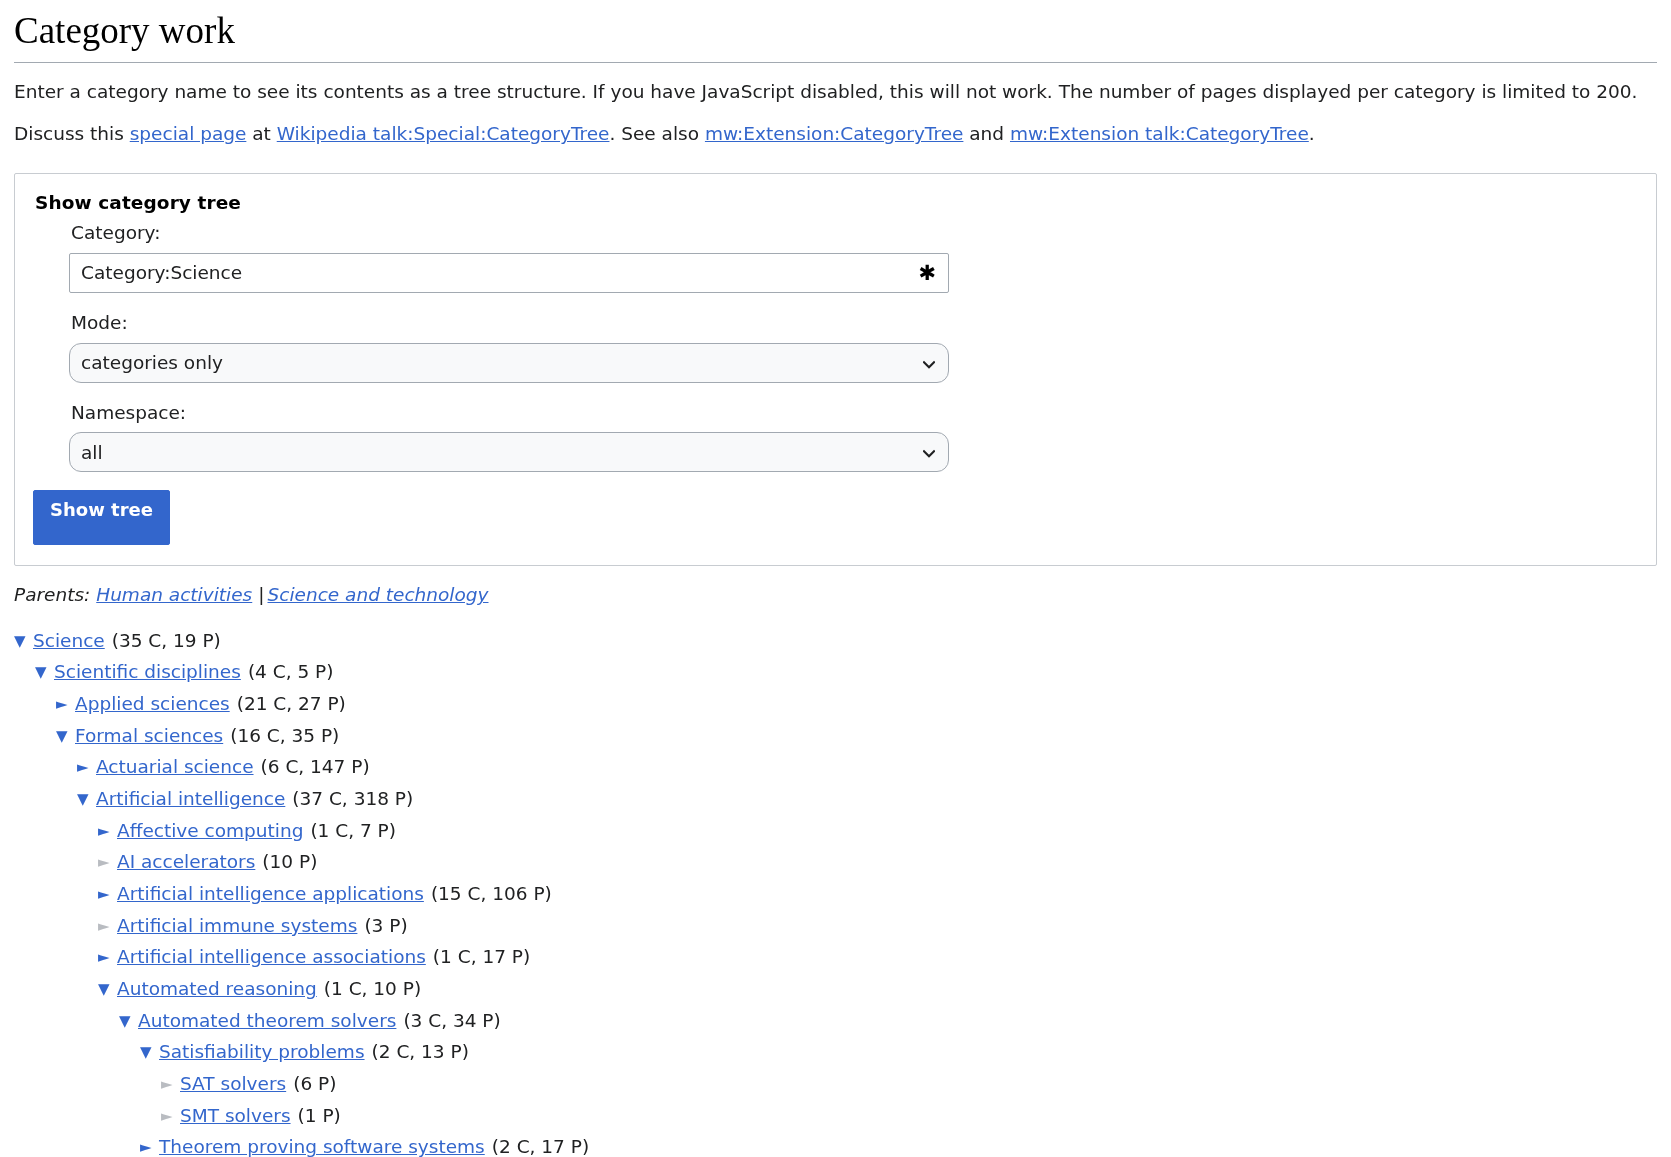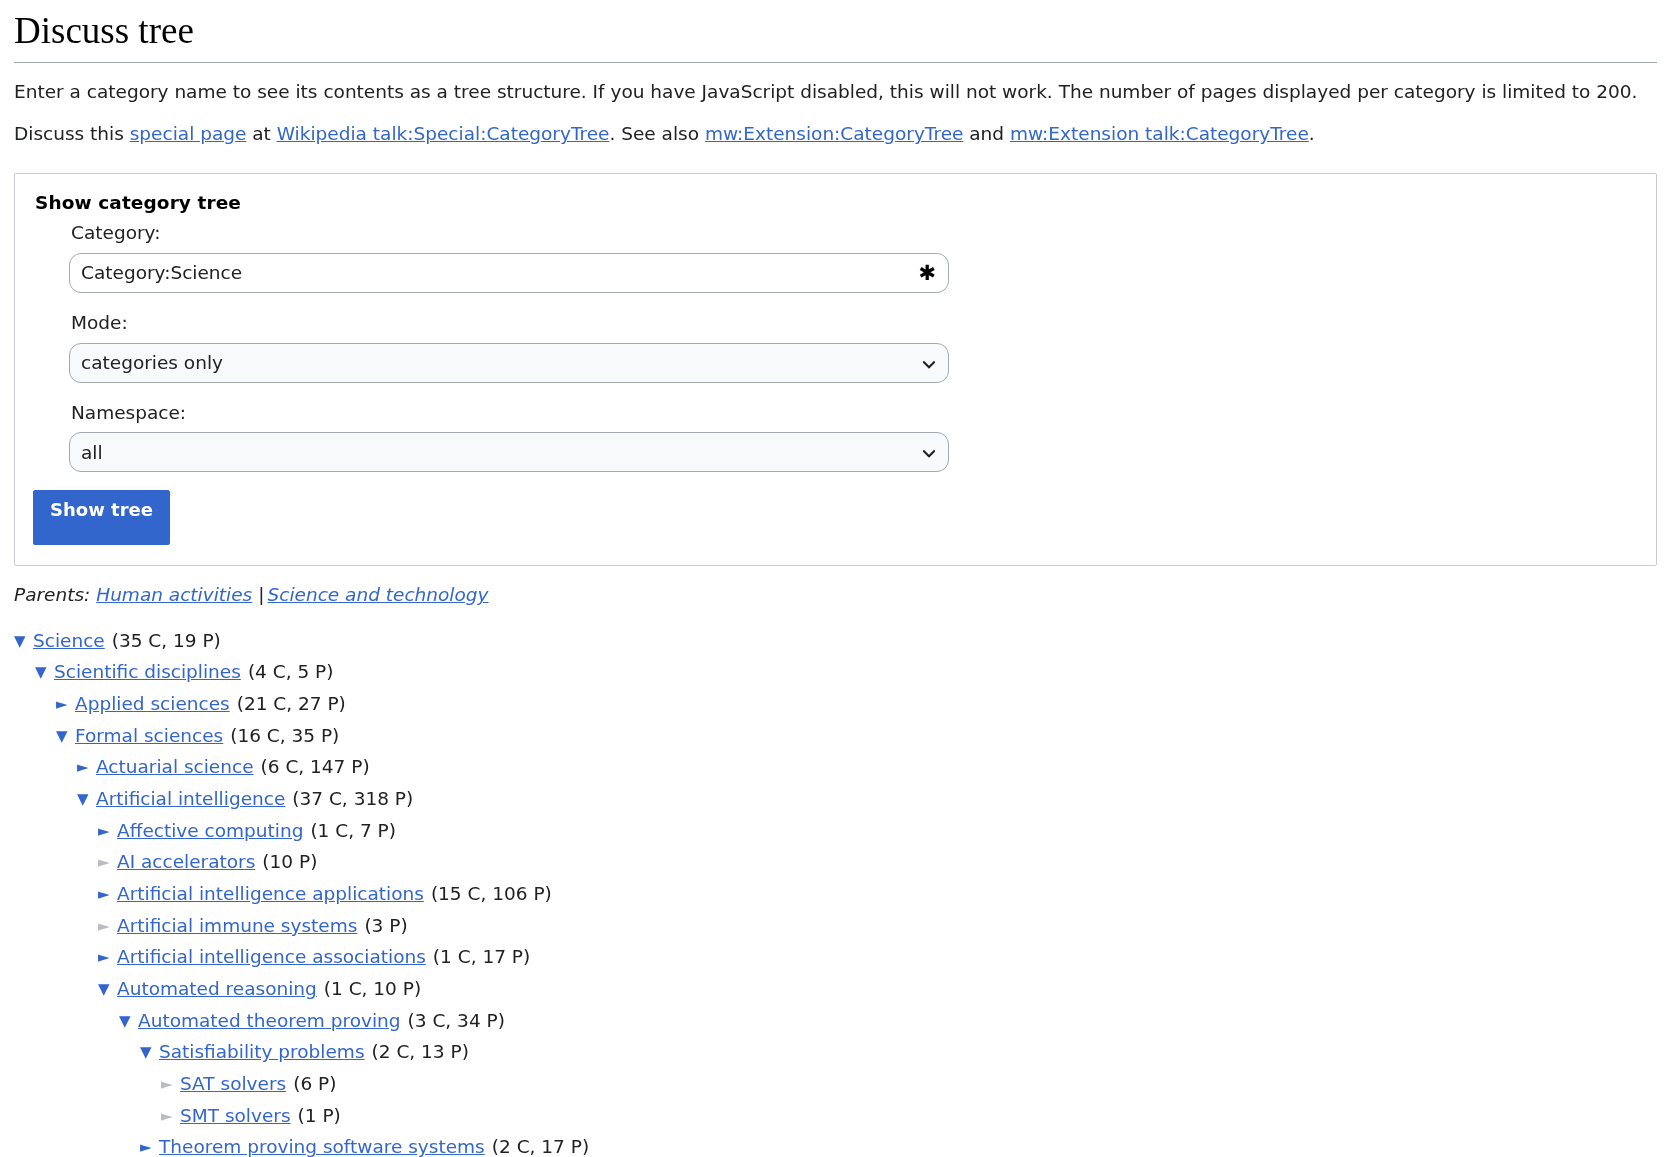--- a/index.html
+++ b/index.html
@@ -74,21 +74,21 @@
     height: 40px;
   }
   input.text-input {
     width: 100%;
     height: 100%;
     font-family: "DejaVu Sans", "Liberation Sans", sans-serif;
     font-size: 18.5px;
     color: #202122;
     padding: 4px 42px 4px 11px;
     border: 1px solid #a2a9b1;
-    border-radius: 12px;
+    border-radius: 2px;
     background: #ffffff;
     outline: none;
   }
   .input-suffix-icon {
     position: absolute;
     right: 13px;
     top: 50%;
     transform: translateY(-50%);
     font-size: 21px;
     line-height: 1;
@@ -180,21 +180,21 @@
     cursor: pointer;
   }
   .tree-count {
     color: #202122;
     padding-left: 7px;
   }
 </style>
 </head>
 <body>
 
-<h1 class="page-title">Discuss tree</h1>
+<h1 class="page-title">Category work</h1>
 
 <p class="intro">
   <span>Enter a category name to see its contents as a tree structure. If you have JavaScript disabled, this will not work. The number of pages displayed per category is limited to 200.</span>
 </p>
 
 <p class="intro">
   <span>Discuss this </span><a class="wiki-link">special page</a><span> at </span><a class="wiki-link">Wikipedia talk:Special:CategoryTree</a><span>. See also </span><a class="wiki-link">mw:Extension:CategoryTree</a><span> and </span><a class="wiki-link">mw:Extension talk:CategoryTree</a><span>.</span>
 </p>
 
 <div class="tree-form">
@@ -296,21 +296,21 @@
       <a class="tree-label">Artificial intelligence associations</a>
       <span class="tree-count">(1 C, 17 P)</span>
     </div>
     <div class="tree-item" style="padding-left: 84px;">
       <span class="tree-bullet">▼</span>
       <a class="tree-label">Automated reasoning</a>
       <span class="tree-count">(1 C, 10 P)</span>
     </div>
     <div class="tree-item" style="padding-left: 105px;">
       <span class="tree-bullet">▼</span>
-      <a class="tree-label">Automated theorem proving</a>
+      <a class="tree-label">Automated theorem solvers</a>
       <span class="tree-count">(3 C, 34 P)</span>
     </div>
     <div class="tree-item" style="padding-left: 126px;">
       <span class="tree-bullet">▼</span>
       <a class="tree-label">Satisfiability problems</a>
       <span class="tree-count">(2 C, 13 P)</span>
     </div>
     <div class="tree-item" style="padding-left: 147px;">
       <span class="tree-bullet collapsed-empty">►</span>
       <a class="tree-label">SAT solvers</a>

